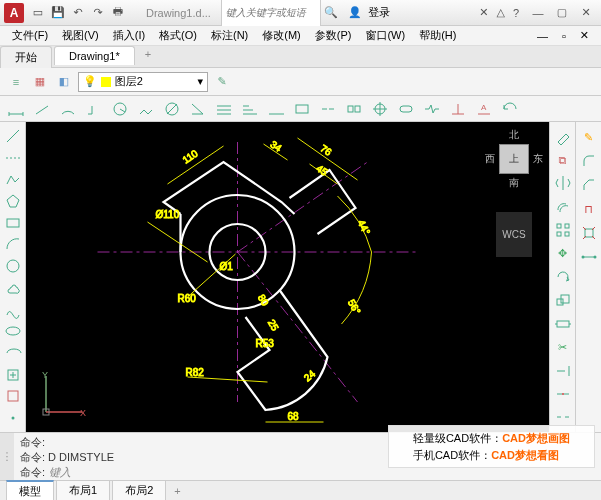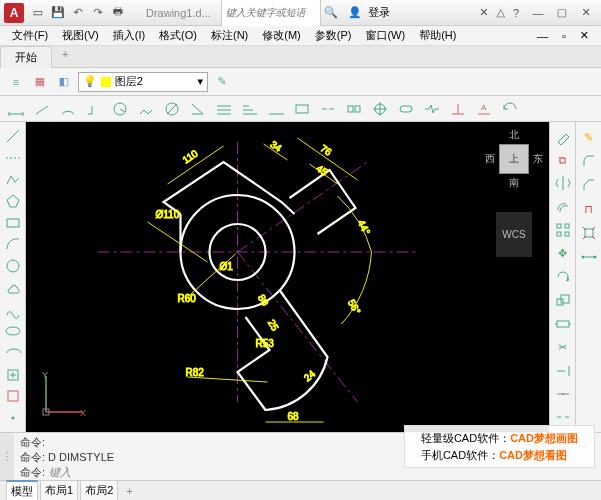--- a/index.html
+++ b/index.html
@@ -33,23 +33,23 @@
 .canvas-wrap { flex: 1; display: flex; flex-direction: column; }
 .canvas { flex: 1; background: #000; position: relative; overflow: hidden; }
 .viewcube { position: absolute; top: 6px; right: 6px; text-align: center; color: #bbb; font-size: 10px; }
 .viewcube .cube { width: 30px; height: 30px; background: #ccc; border: 1px solid #888; display: flex; align-items: center; justify-content: center; color: #333; margin: 2px auto; }
 .viewcube .wcs { margin-top: 22px; padding: 17px 6px; background: rgba(100,100,100,.4); display: inline-block; }
 .ucs { position: absolute; bottom: 14px; left: 14px; }
 .cmd-area { height: 48px; background: #f4f4f4; border-top: 1px solid #ccc; display: flex; }
 .cmd-grip { width: 14px; background: #e4e4e4; display: flex; align-items: center; justify-content: center; cursor: move; color: #999; }
 .cmd-lines { flex: 1; display: flex; flex-direction: column; justify-content: flex-end; padding: 0 6px; font-family: Consolas, monospace; font-size: 11px; color: #333; }
 .status-bar { height: 20px; background: #eee; border-top: 1px solid #ccc; display: flex; align-items: center; padding: 0 6px; gap: 2px; font-size: 11px; }
-.status-bar .stab { padding: 2px 4px; background: #f8f8f8; border: 1px solid #ccc; cursor: pointer; }
+.status-bar .stab { padding: 2px 12px; background: #f8f8f8; border: 1px solid #ccc; cursor: pointer; }
 .status-bar .stab.active { background: #fff; border-top: 2px solid #69c; }
-.watermark { position: absolute; bottom: 32px; right: 6px; background: rgba(255,255,255,.9); border: 1px solid #ddd; padding: 4px 16px; font-size: 11px; line-height: 1.5; z-index: 50; }
+.watermark { position: absolute; bottom: 32px; right: 6px; background: rgba(255,255,255,.9); border: 1px solid #ddd; padding: 4px 24px; font-size: 11px; line-height: 1.5; z-index: 50; }
 .watermark b { color: #f60; }
 svg.drawing { position: absolute; inset: 0; width: 100%; height: 100%; }
 </style>
 </head>
 <body>
 
 <div class="titlebar">
   <div class="app-icon">A</div>
   <div class="qa-icons">
     <span>▭</span>
@@ -86,20 +86,21 @@
   <span>窗口(W)</span>
   <span>帮助(H)</span>
   <span class="spacer"></span>
   <span>—</span>
   <span>▫</span>
   <span>✕</span>
 </div>
 
 <div class="tabbar">
   <div class="tab">开始</div>
+  <div class="tab active">Drawing1*</div>
   <div class="tab-add">+</div>
 </div>
 
 <div class="layer-bar">
   <span class="lb-icon">≡</span>
   <span class="lb-icon" style="color:#c66">▦</span>
   <span class="lb-icon" style="color:#69c">◧</span>
   <div class="layer-select">
     <span>💡</span>
     <span class="sw"></span>

